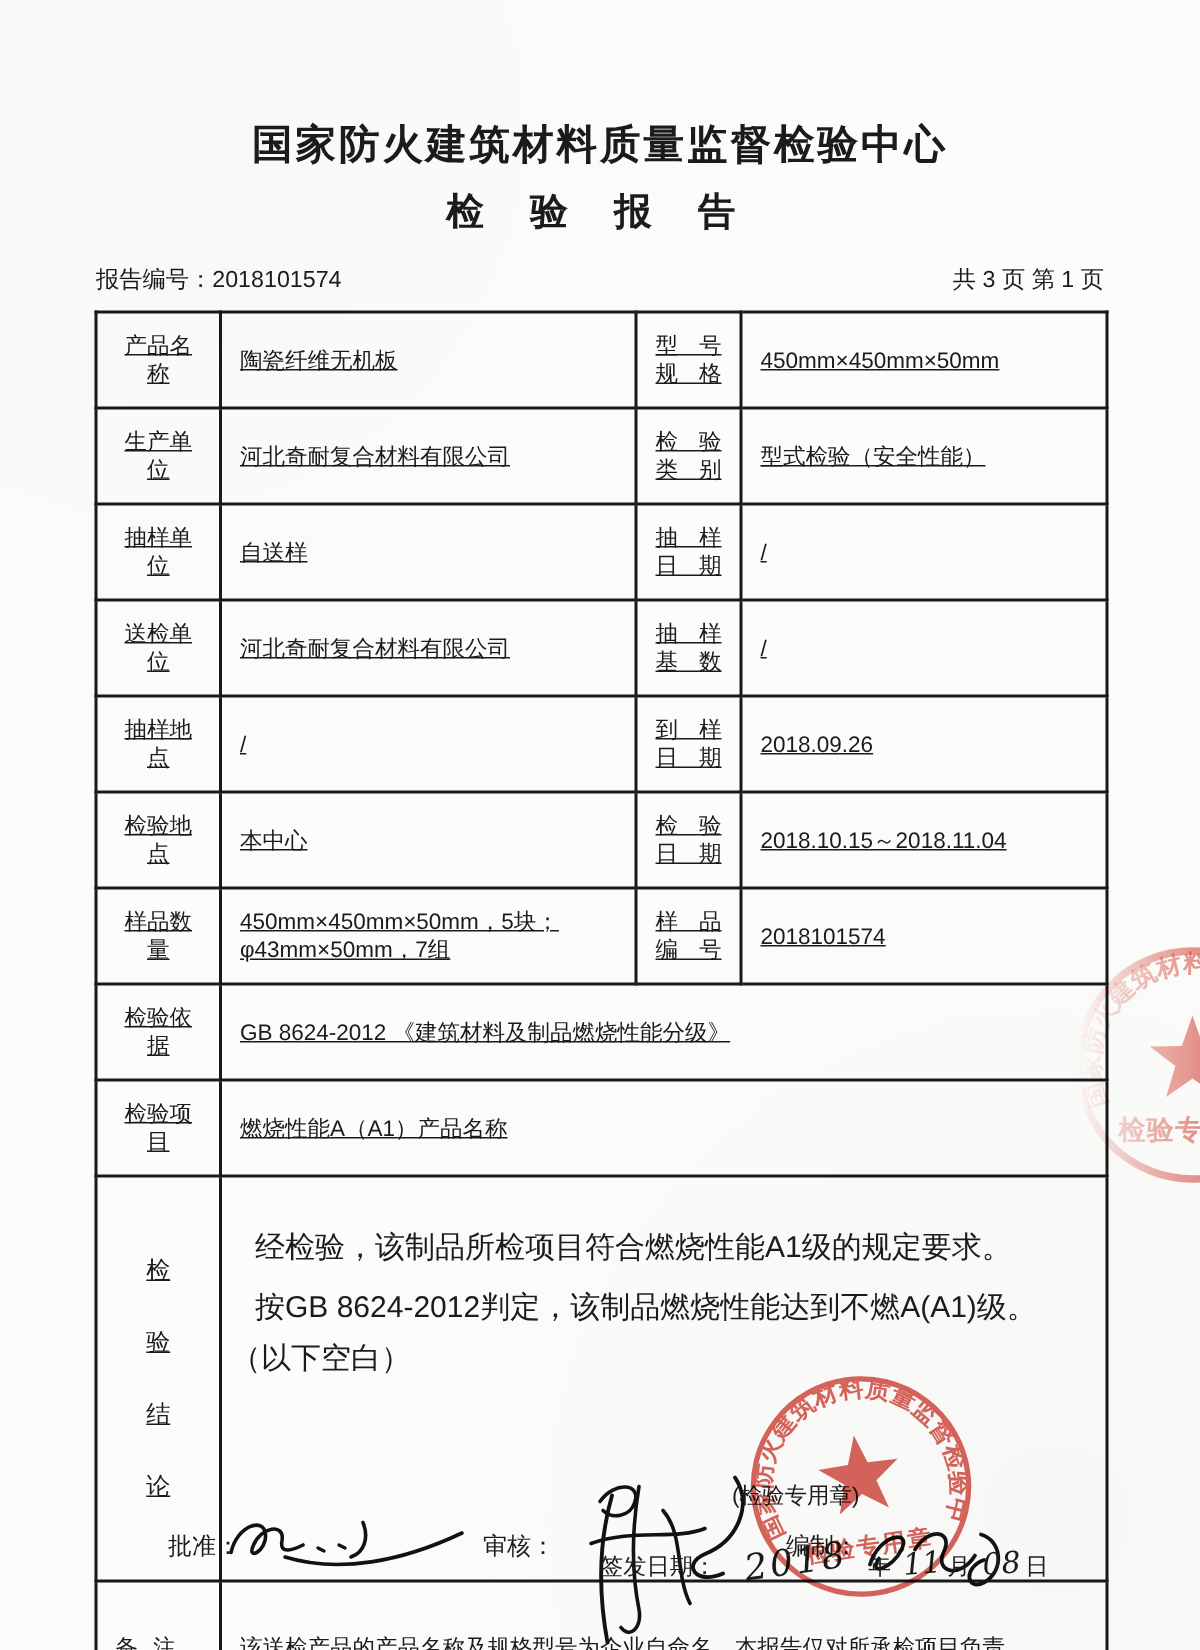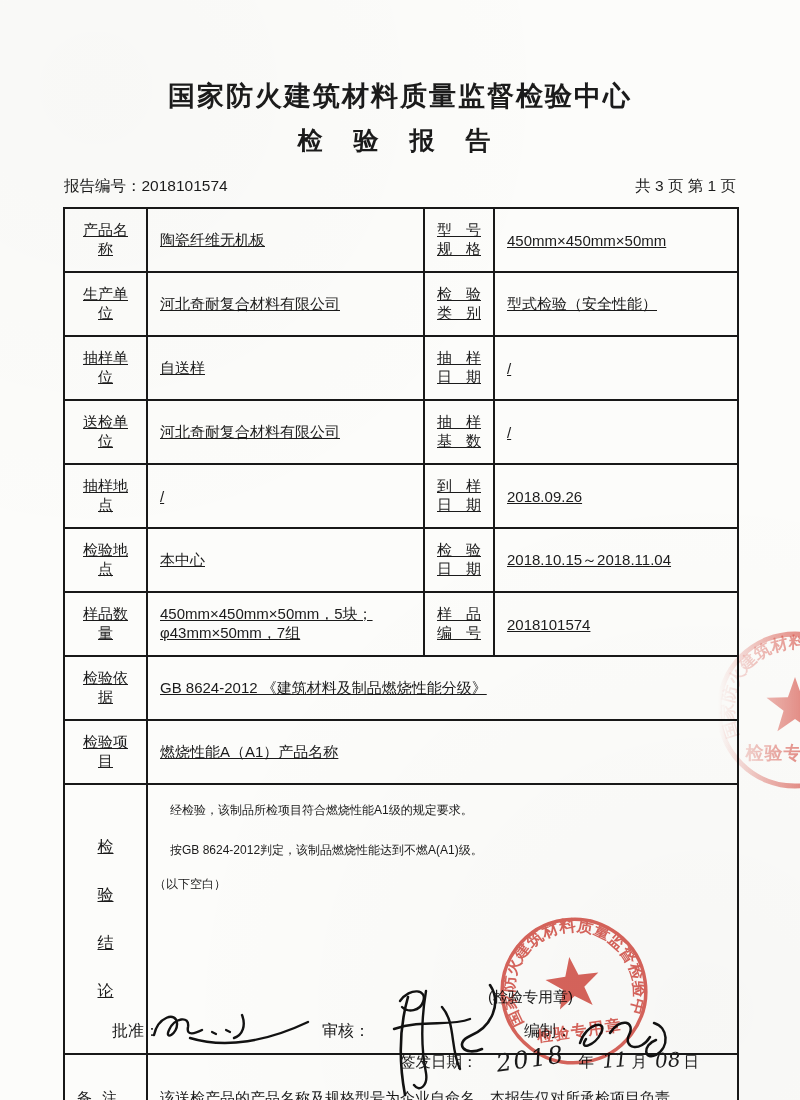--- a/index.html
+++ b/index.html
@@ -35,29 +35,29 @@
     border:2px solid #181818; padding:12px; vertical-align:middle;
     overflow:visible;
     text-decoration:underline;
   }
   td.lab{ text-align:center; font-weight:500; }
   td.lab2{ text-align:justify; text-align-last:justify; padding:0 7px; font-weight:500; }
   td.val{ padding-left:7px; }
   td.val2{ padding-left:5px; }
   td.gap2{ letter-spacing:10px; padding-left:10px; font-weight:500;}
   .conc-cell{ position:relative; }
-  .conc-line{ position:absolute; font-size:12px; white-space:nowrap; }
+  .conc-line{ position:absolute; font-size:20px; white-space:nowrap;margin-top:16px; }
   .vlabel-wrap{
     height:100%; display:flex; flex-direction:column; align-items:center;
     justify-content:center; gap:27px; font-size:16px; font-weight:500;
   }
   .stamp-note{ position:absolute; left:340px; top:203px; font-size:15px; white-space:nowrap; z-index:2;}
   .sign-date{
     position:absolute; left:252px; top:242px; z-index:2;
-    display:flex; align-items:baseline; font-size:15.5px; white-space:nowrap;margin-top:18px;
+    display:flex; align-items:baseline; font-size:15.5px; white-space:nowrap;
   }
   .hw{
     font-family:"DejaVu Serif", serif; font-style:italic; color:#1a1a1a;
     display:inline-block;
   }
   .hw-year{ font-size:24px; transform:rotate(-8deg); margin:0 14px 0 18px; letter-spacing:2px;}
   .hw-month{ font-size:20px; transform:rotate(-5deg); margin:0 4px 0 8px;}
   .hw-day{ font-size:20px; transform:rotate(-4deg); margin:0 3px 0 8px;}
   .stamp-main{ position:absolute; left:348px; top:128px; z-index:3; mix-blend-mode:multiply; }
   .stamp-edge{ position:absolute; left:710px; top:625px; z-index:3; mix-blend-mode:multiply; }

